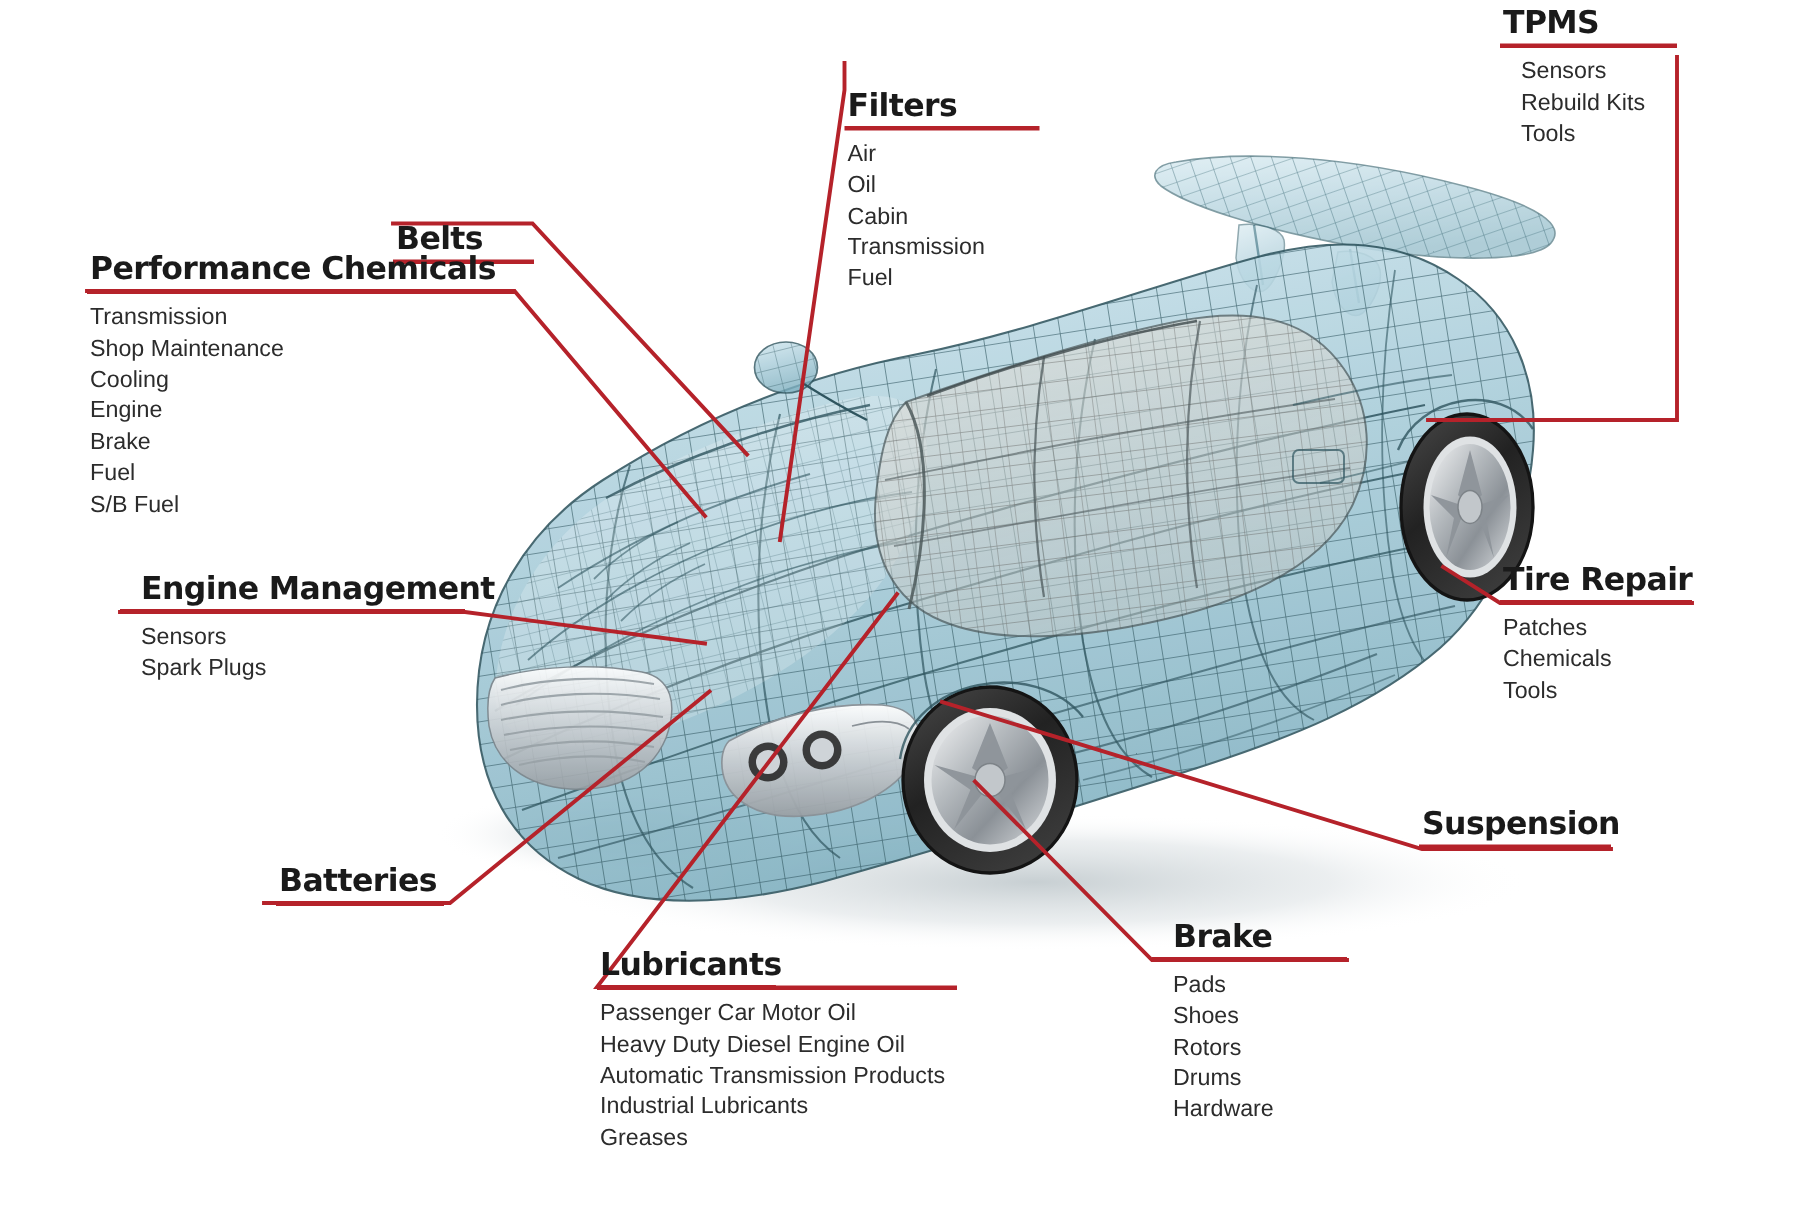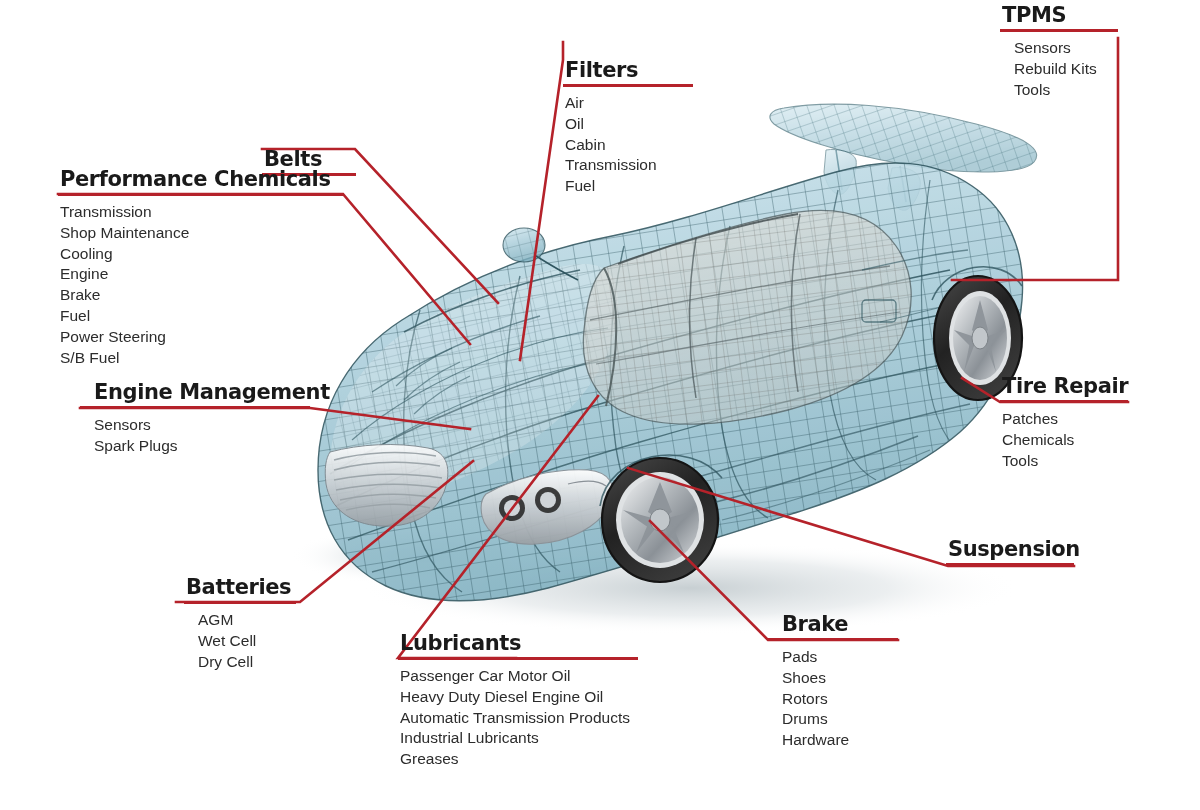--- a/index.html
+++ b/index.html
@@ -335,21 +335,20 @@
   <div class="callout" style="left:58px; top:168px; width:286px;">
     <div class="callout-title">Performance Chemicals</div>
     <hr class="callout-rule">
     <ul class="callout-list">
       <li>Transmission</li>
       <li>Shop Maintenance</li>
       <li>Cooling</li>
       <li>Engine</li>
       <li>Brake</li>
       <li>Fuel</li>
-      <li>Power Steering</li>
       <li>S/B Fuel</li>
     </ul>
   </div>
 
   <div class="callout" style="left:80px; top:381px; width:230px;">
     <div class="callout-title title-indent">Engine Management</div>
     <hr class="callout-rule">
     <ul class="callout-list indent-list">
       <li>Sensors</li>
       <li>Spark Plugs</li>
@@ -367,25 +366,20 @@
   </div>
 
   <div class="callout" style="left:946px; top:538px; width:128px;">
     <div class="callout-title">Suspension</div>
     <hr class="callout-rule">
   </div>
 
   <div class="callout" style="left:184px; top:576px; width:112px;">
     <div class="callout-title">Batteries</div>
     <hr class="callout-rule">
-    <ul class="callout-list indent-list">
-      <li>AGM</li>
-      <li>Wet Cell</li>
-      <li>Dry Cell</li>
-    </ul>
   </div>
 
   <div class="callout" style="left:398px; top:632px; width:240px;">
     <div class="callout-title">Lubricants</div>
     <hr class="callout-rule">
     <ul class="callout-list">
       <li>Passenger Car Motor Oil</li>
       <li>Heavy Duty Diesel Engine Oil</li>
       <li>Automatic Transmission Products</li>
       <li>Industrial Lubricants</li>

